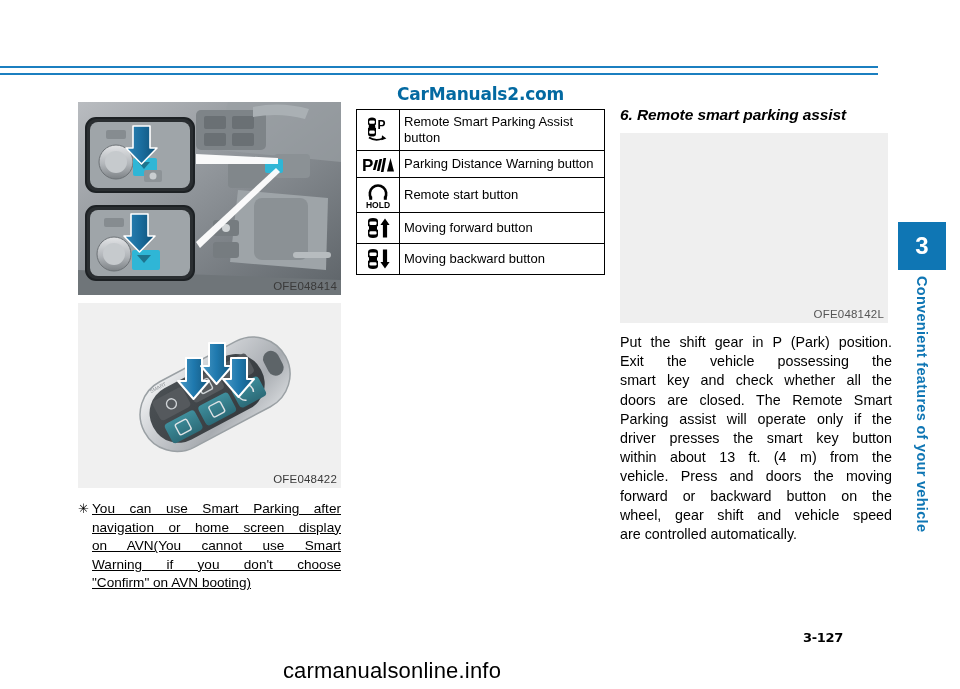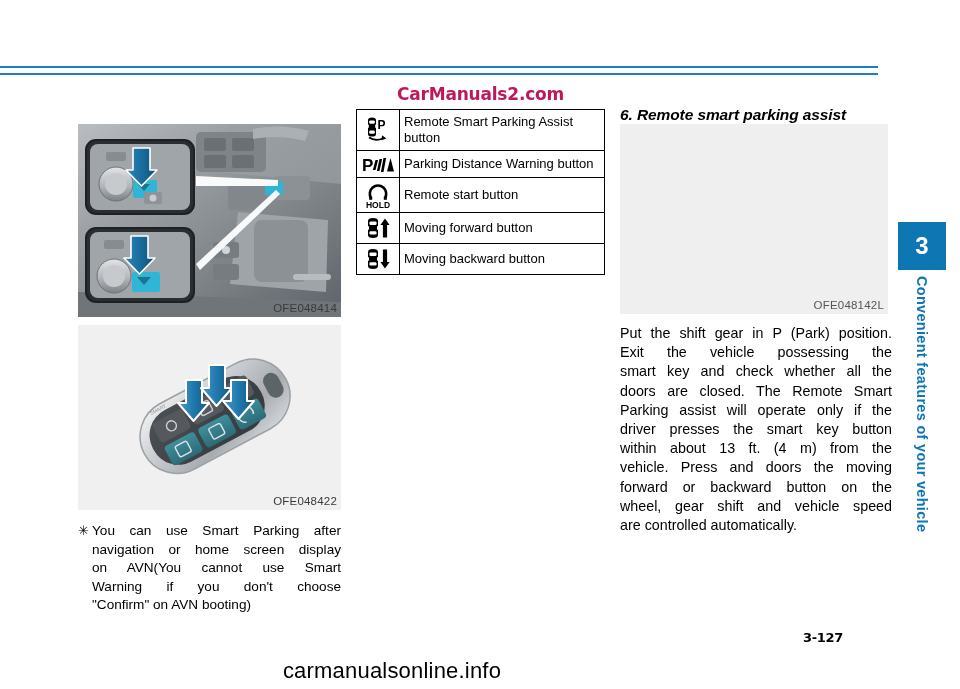--- a/index.html
+++ b/index.html
@@ -59,28 +59,28 @@
     justify-content: center;
   }
   .side-tab-label span {
     writing-mode: vertical-rl;
     text-orientation: mixed;
     white-space: nowrap;
     letter-spacing: 0.3px;
   }
 
   
-  .col-left  { position: absolute; left: 78px;  top: 124px; width: 263px; }
+  .col-left  { position: absolute; left: 78px;  top: 102px; width: 263px; text-decoration: underline; }
   .col-mid   { position: absolute; left: 356px; top: 84px;  width: 249px; }
   .col-right { position: absolute; left: 620px; top: 106px; width: 272px; }
 
   
   .watermark {
     text-align: center;
-    color: #be185d;
+    color: #0369a1;
     font-size: 17px;
     font-weight: bold;
     font-family: "DejaVu Sans", sans-serif;
     letter-spacing: -0.2px;
     margin-bottom: 5px;
   }
 
   
   .figure { position: relative; }
   .figure .caption {
@@ -92,21 +92,21 @@
     font-family: "Liberation Sans", sans-serif;
     letter-spacing: 0.2px;
     background: transparent;
   }
   .fig-console { width: 263px; height: 193px; }
   .fig-key     { width: 263px; height: 185px; margin-top: 8px; }
   .fig-blank {
     width: 268px; height: 190px;
     background: #EFEFEF;
     position: relative;
-    margin-top: 0;
+    margin-top: 9px;
   }
   .fig-blank .caption { color: #555; }
 
   
   .note {
     margin-top: 12px;
     font-size: 13.6px;
     line-height: 18.5px;
     text-align: justify;
     position: relative;

